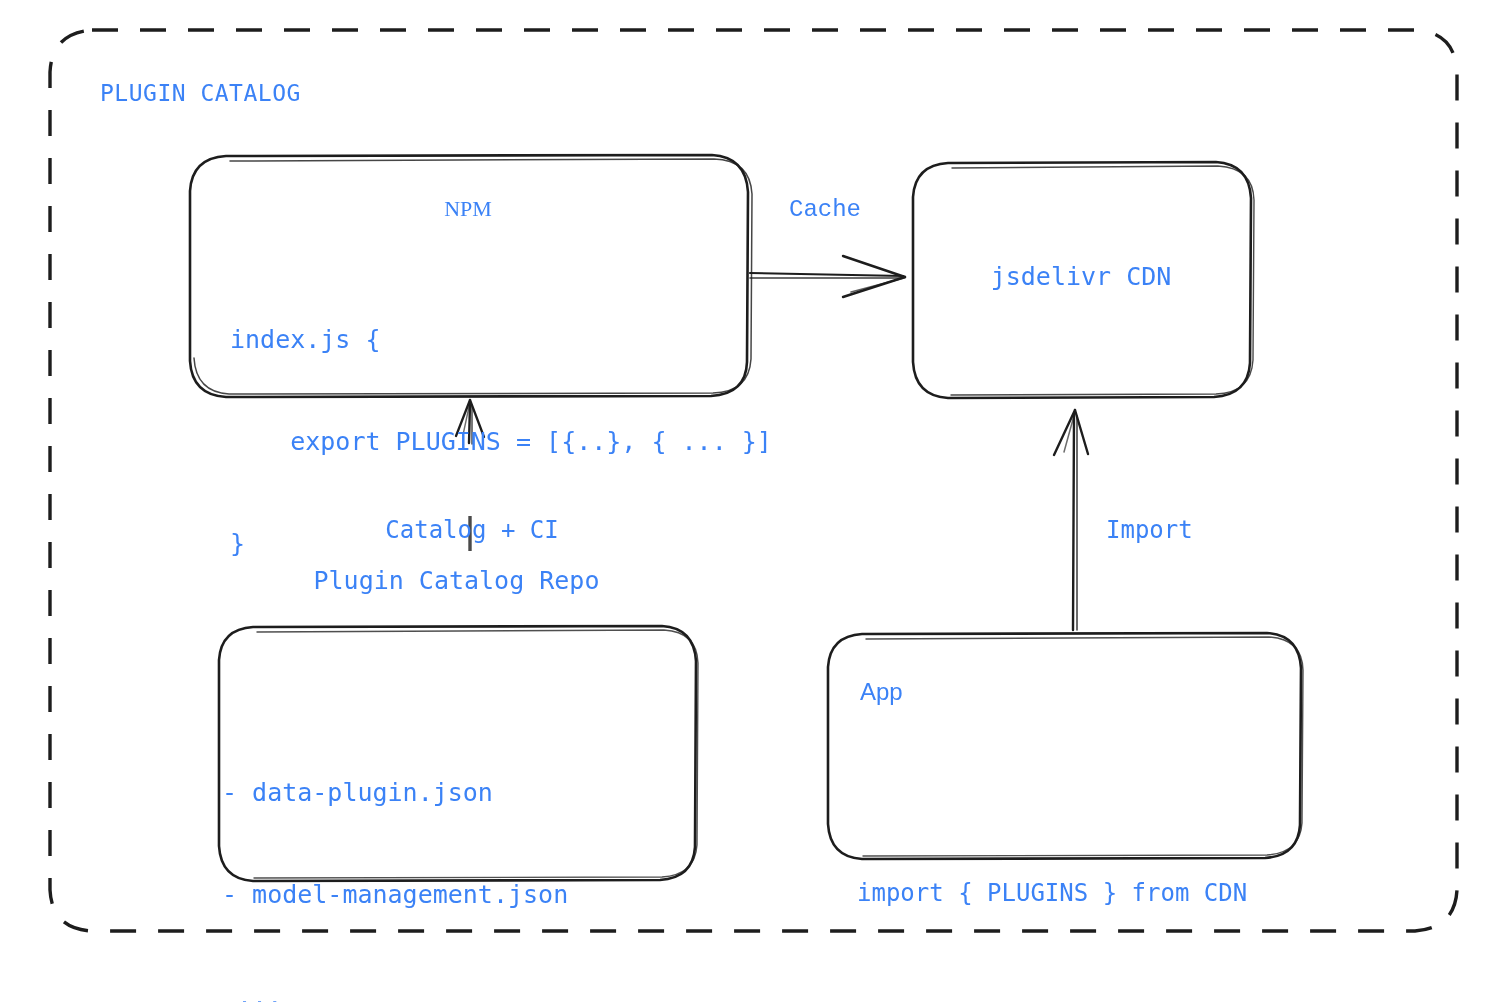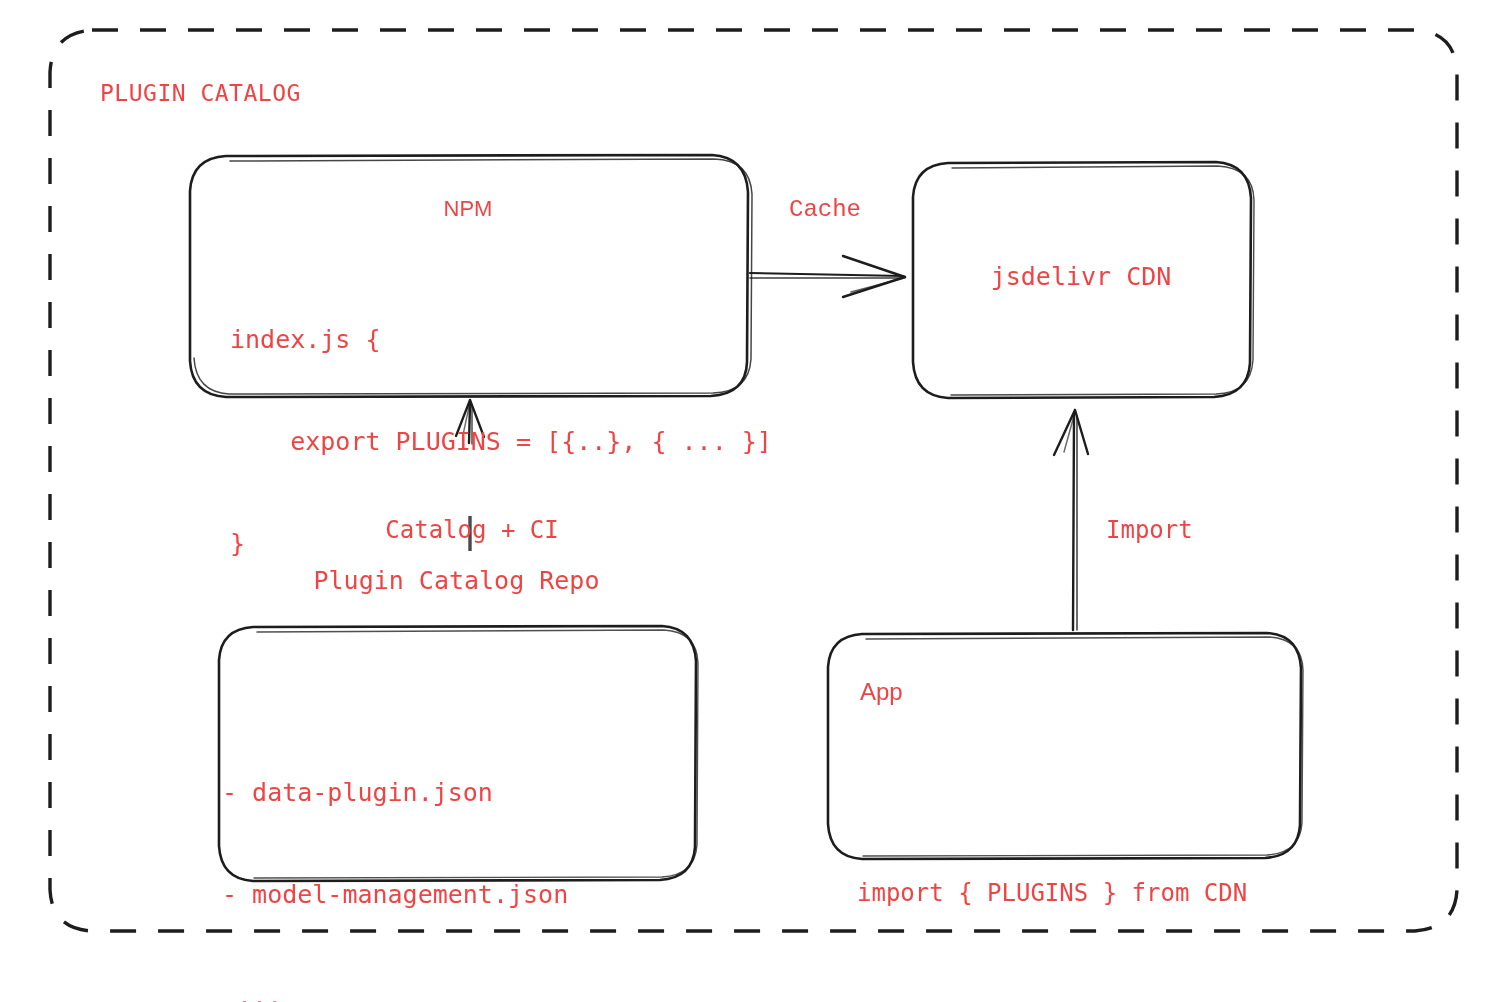--- a/index.html
+++ b/index.html
@@ -21,31 +21,31 @@
   }
   svg.layer {
     position: absolute;
     top: 0;
     left: 0;
     width: 1506px;
     height: 1002px;
   }
   .lbl {
     position: absolute;
-    color: #ef4444;
+    color: #3b82f6;
     white-space: pre;
     font-family: "DejaVu Sans Mono", monospace;
     line-height: 1.0;
   }
   .mono { font-family: "DejaVu Sans Mono", monospace; }
 
   
   #catalog-title { left: 100px; top: 82px;  font-size: 23px; letter-spacing: 0.5px; }
 
-  #npm-title     { left: 188px; top: 198px; width: 560px; text-align: center; font-size: 22px; font-family: Liberation Sans, sans-serif; }
+  #npm-title     { left: 188px; top: 198px; width: 560px; text-align: center; font-size: 22px; font-family: Liberation Serif, serif; }
   #npm-code      { left: 230px; top: 255px; font-size: 25px; line-height: 34px; }
 
   #cdn-title     { left: 912px; top: 264px; width: 338px; text-align: center; font-size: 25px; }
 
   #cache-label   { left: 789px; top: 198px; font-size: 24px; font-family: Liberation Mono, monospace; }
 
   #webpack-label { left: 336px; top: 448px; width: 272px; text-align: center; font-size: 24px; line-height: 33px; }
 
   #repo-caption  { left: 218px; top: 568px; width: 477px; text-align: center; font-size: 25px; }
   #repo-list     { left: 222px; top: 708px; font-size: 25px; line-height: 34px; }

